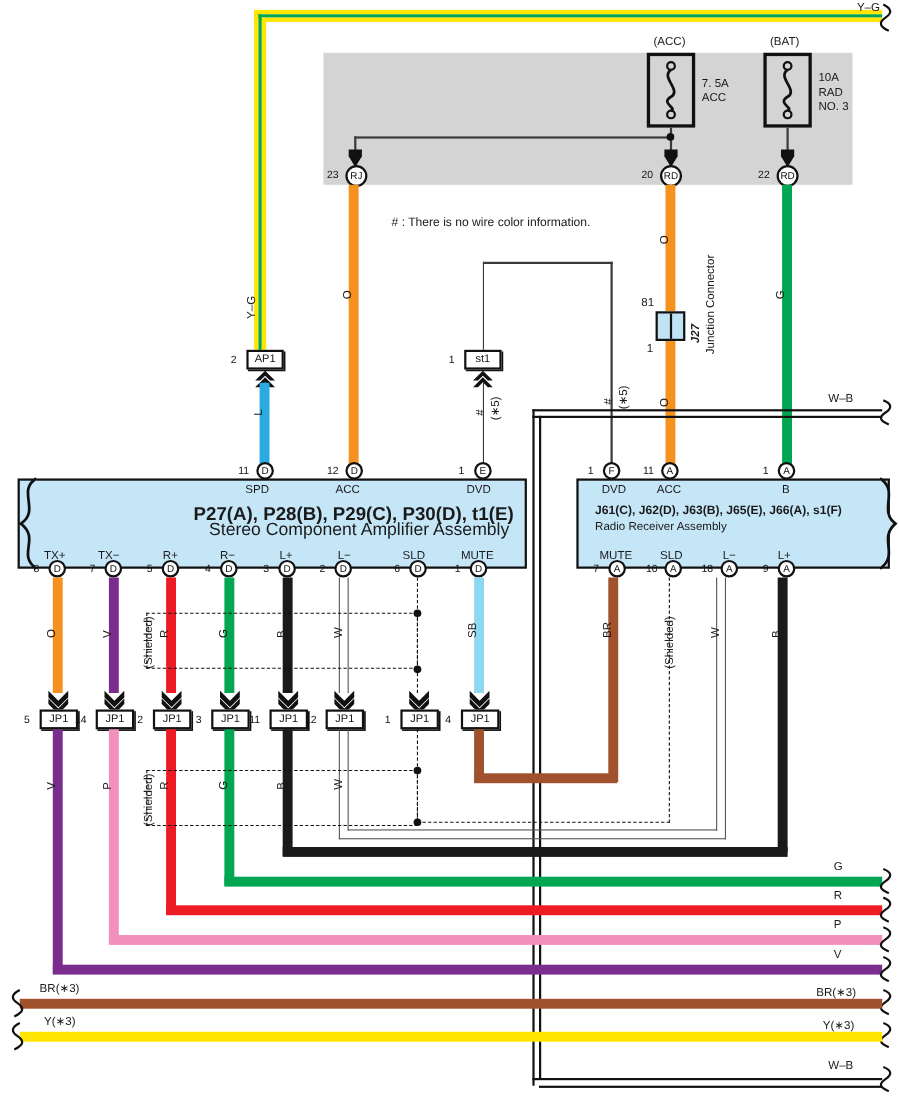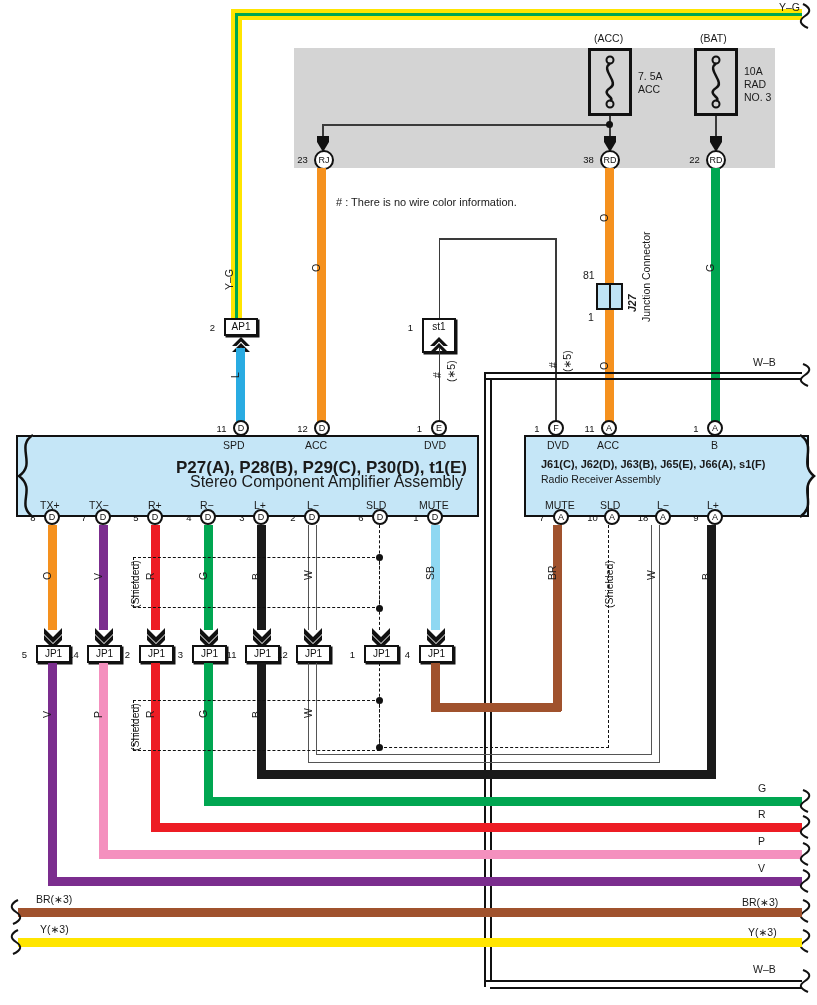--- a/index.html
+++ b/index.html
@@ -87,26 +87,26 @@
     <path d="M2 0 L14 0 L14 6 L8 16 L2 6 Z" fill="#111"></path>
   </svg>
   <svg class="abs" style="left:708px;top:136px;" width="16" height="18">
     <path d="M2 0 L14 0 L14 6 L8 16 L2 6 Z" fill="#111"></path>
   </svg>
 
   <div class="pin" style="left:314px;top:150px;width:20px;height:20px;line-height:16px;font-size:9px;">RJ</div>
   <div class="pinnum" style="left:294px;top:154px;width:17px;">23</div>
 
   <div class="pin" style="left:600px;top:150px;width:20px;height:20px;line-height:16px;font-size:9px;">RD</div>
-  <div class="pinnum" style="left:580px;top:154px;width:17px;">38</div>
+  <div class="pinnum" style="left:580px;top:154px;width:17px;">20</div>
 
   <div class="pin" style="left:706px;top:150px;width:20px;height:20px;line-height:16px;font-size:9px;">RD</div>
   <div class="pinnum" style="left:686px;top:154px;width:17px;">22</div>
 
-  <div class="note" style="left:336px;top:196px;"># : There is no wire color information.</div>
+  <div class="note" style="left:356px;top:196px;"># : There is no wire color information.</div>
 
   <div class="wire" style="left:317px;top:168px;width:9px;height:260px;background:#F5911E;"></div>
   <div class="vlbl" style="left:311px;top:272px;">O</div>
 
   <div class="wire" style="left:605px;top:168px;width:9px;height:115px;background:#F5911E;"></div>
   <div class="wire" style="left:605px;top:310px;width:9px;height:118px;background:#F5911E;"></div>
   <div class="vlbl" style="left:599px;top:222px;">O</div>
   <div class="vlbl" style="left:599px;top:370px;">O</div>
 
   <div class="sq-jc" style="left:596px;top:283px;width:27px;height:27px;"></div>
@@ -121,21 +121,21 @@
 
   <div class="sq" style="left:224px;top:318px;width:34px;height:18px;box-shadow:1.5px 1.5px 0 #111;">AP1</div>
   <div class="pinnum" style="left:205px;top:322px;width:15px;">2</div>
   <svg class="abs" style="left:232px;top:337px;" width="18" height="16">
     <path d="M9 0 L18 9 L13.5 9 L9 4.5 L4.5 9 L0 9 Z" fill="#111"></path>
     <path d="M9 6 L18 15 L13.5 15 L9 10.5 L4.5 15 L0 15 Z" fill="#111"></path>
   </svg>
   <div class="wire" style="left:236px;top:348px;width:9px;height:80px;background:#29ABE2;"></div>
   <div class="vlbl" style="left:230px;top:378px;">L</div>
 
-  <div class="sq" style="left:422px;top:318px;width:34px;height:35px;box-shadow:1.5px 1.5px 0 #111;">st1</div>
+  <div class="sq" style="left:422px;top:318px;width:34px;height:18px;box-shadow:1.5px 1.5px 0 #111;">st1</div>
   <div class="pinnum" style="left:403px;top:322px;width:15px;">1</div>
   <svg class="abs" style="left:430px;top:337px;" width="18" height="16">
     <path d="M9 0 L18 9 L13.5 9 L9 4.5 L4.5 9 L0 9 Z" fill="#111"></path>
     <path d="M9 6 L18 15 L13.5 15 L9 10.5 L4.5 15 L0 15 Z" fill="#111"></path>
   </svg>
   <div class="thin" style="left:438.5px;top:348px;width:1.5px;height:80px;"></div>
   <div class="vlbl" style="left:432px;top:378px;">#</div>
   <div class="vlbl" style="left:446px;top:382px;">(∗5)</div>
 
   <div class="thin" style="left:438.5px;top:238px;width:1.5px;height:80px;"></div>

